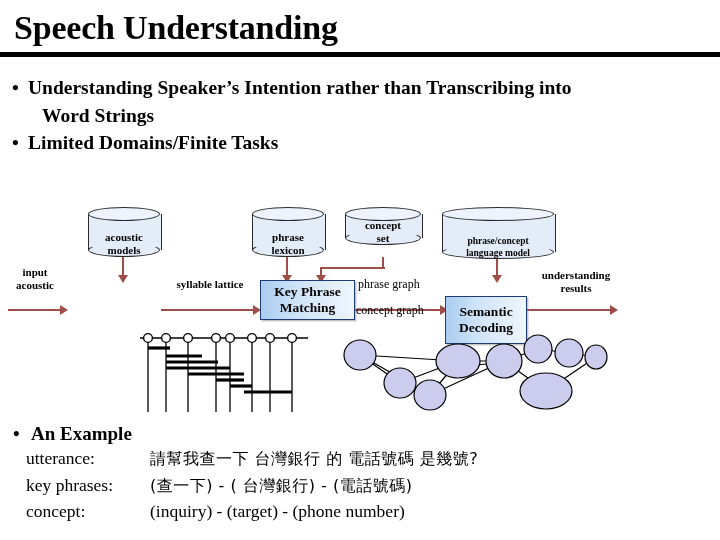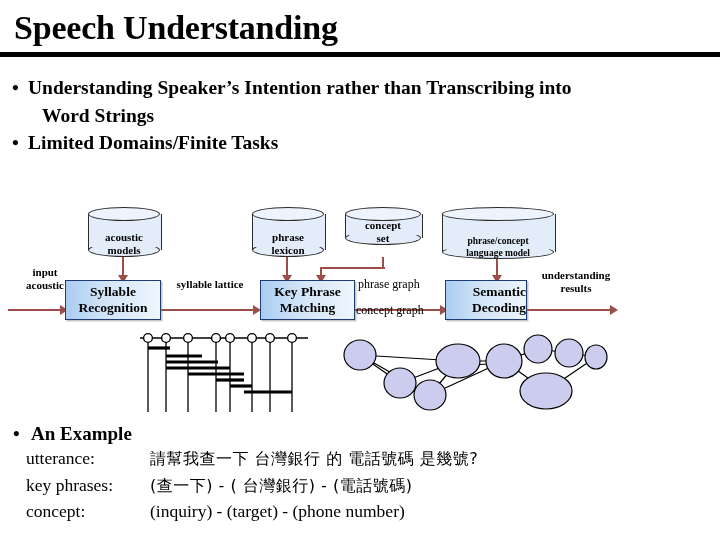--- a/index.html
+++ b/index.html
@@ -309,36 +309,32 @@
 
   <div class="conn-h" style="left:161px; top:309px; width:96px;"></div>
   <div class="arrow-right" style="left:253px; top:305px;"></div>
 
   <div class="conn-h" style="left:355px; top:309px; width:90px;"></div>
   <div class="arrow-right" style="left:440px; top:305px;"></div>
 
   <div class="conn-h" style="left:527px; top:309px; width:88px;"></div>
   <div class="arrow-right" style="left:610px; top:305px;"></div>
 
-  <div class="proc-box" style="left:65px; top:280px; width:96px; height:40px;">
-    <span>Syllable</span>
-    <span>Recognition</span>
-  </div>
 
   <div class="proc-box" style="left:260px; top:280px; width:95px; height:40px;">
     <span>Key Phrase</span>
     <span>Matching</span>
   </div>
 
-  <div class="proc-box" style="left:445px; top:280px; width:82px; height:40px;align-items:flex-end;">
+  <div class="proc-box" style="left:445px; top:296px; width:82px; height:48px;">
     <span>Semantic</span>
     <span>Decoding</span>
   </div>
 
-  <div class="edge-label bold" style="left:14px; top:266px; width:62px;">
+  <div class="edge-label bold" style="left:4px; top:266px; width:62px;">
     <span>input</span><br>
     <span>acoustic</span>
   </div>
 
   <div class="edge-label bold" style="left:164px; top:278px; width:92px; font-size:11px;">syllable lattice</div>
 
   <div class="edge-label" style="left:358px; top:277px;">phrase graph</div>
 
   <div class="edge-label" style="left:356px; top:303px;">concept graph</div>
 

